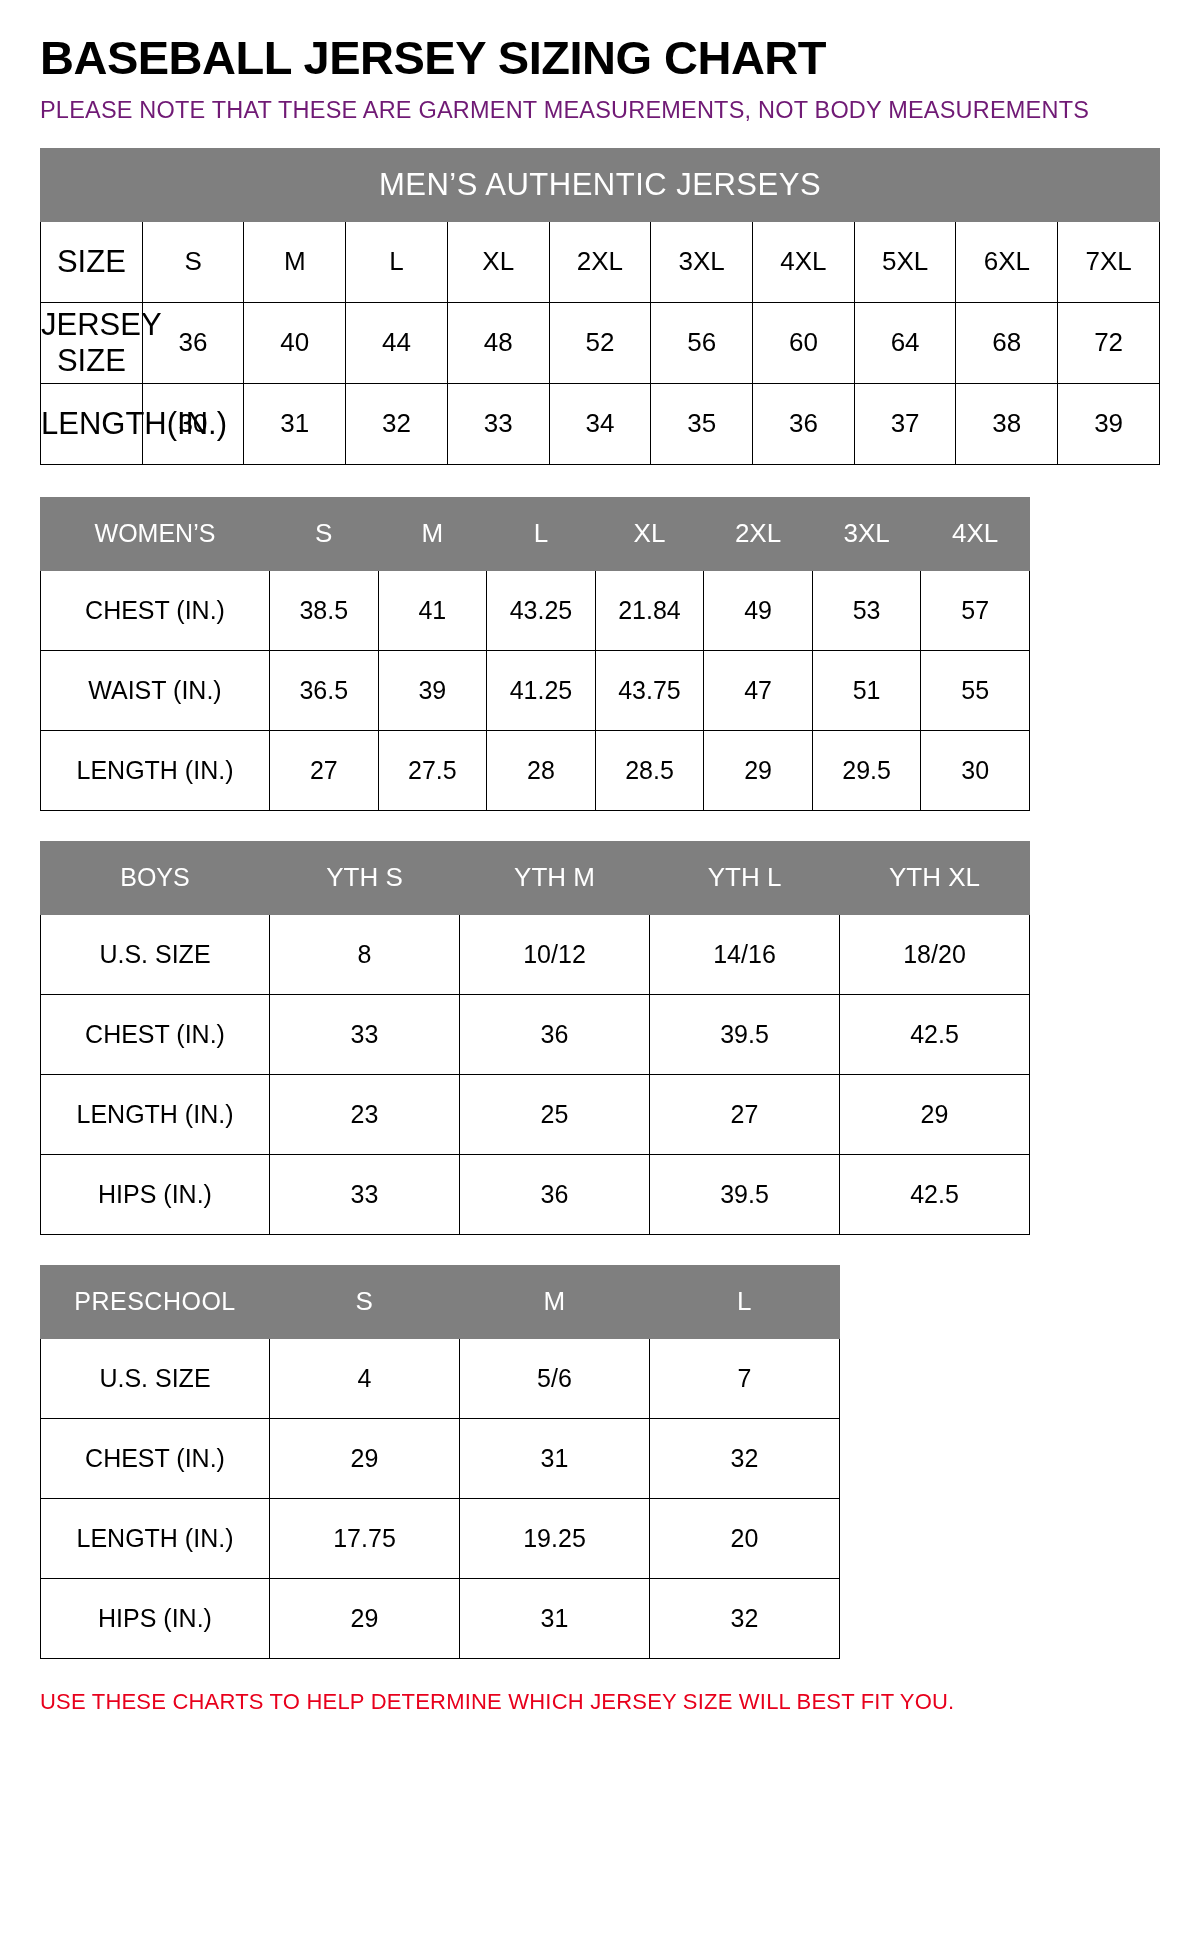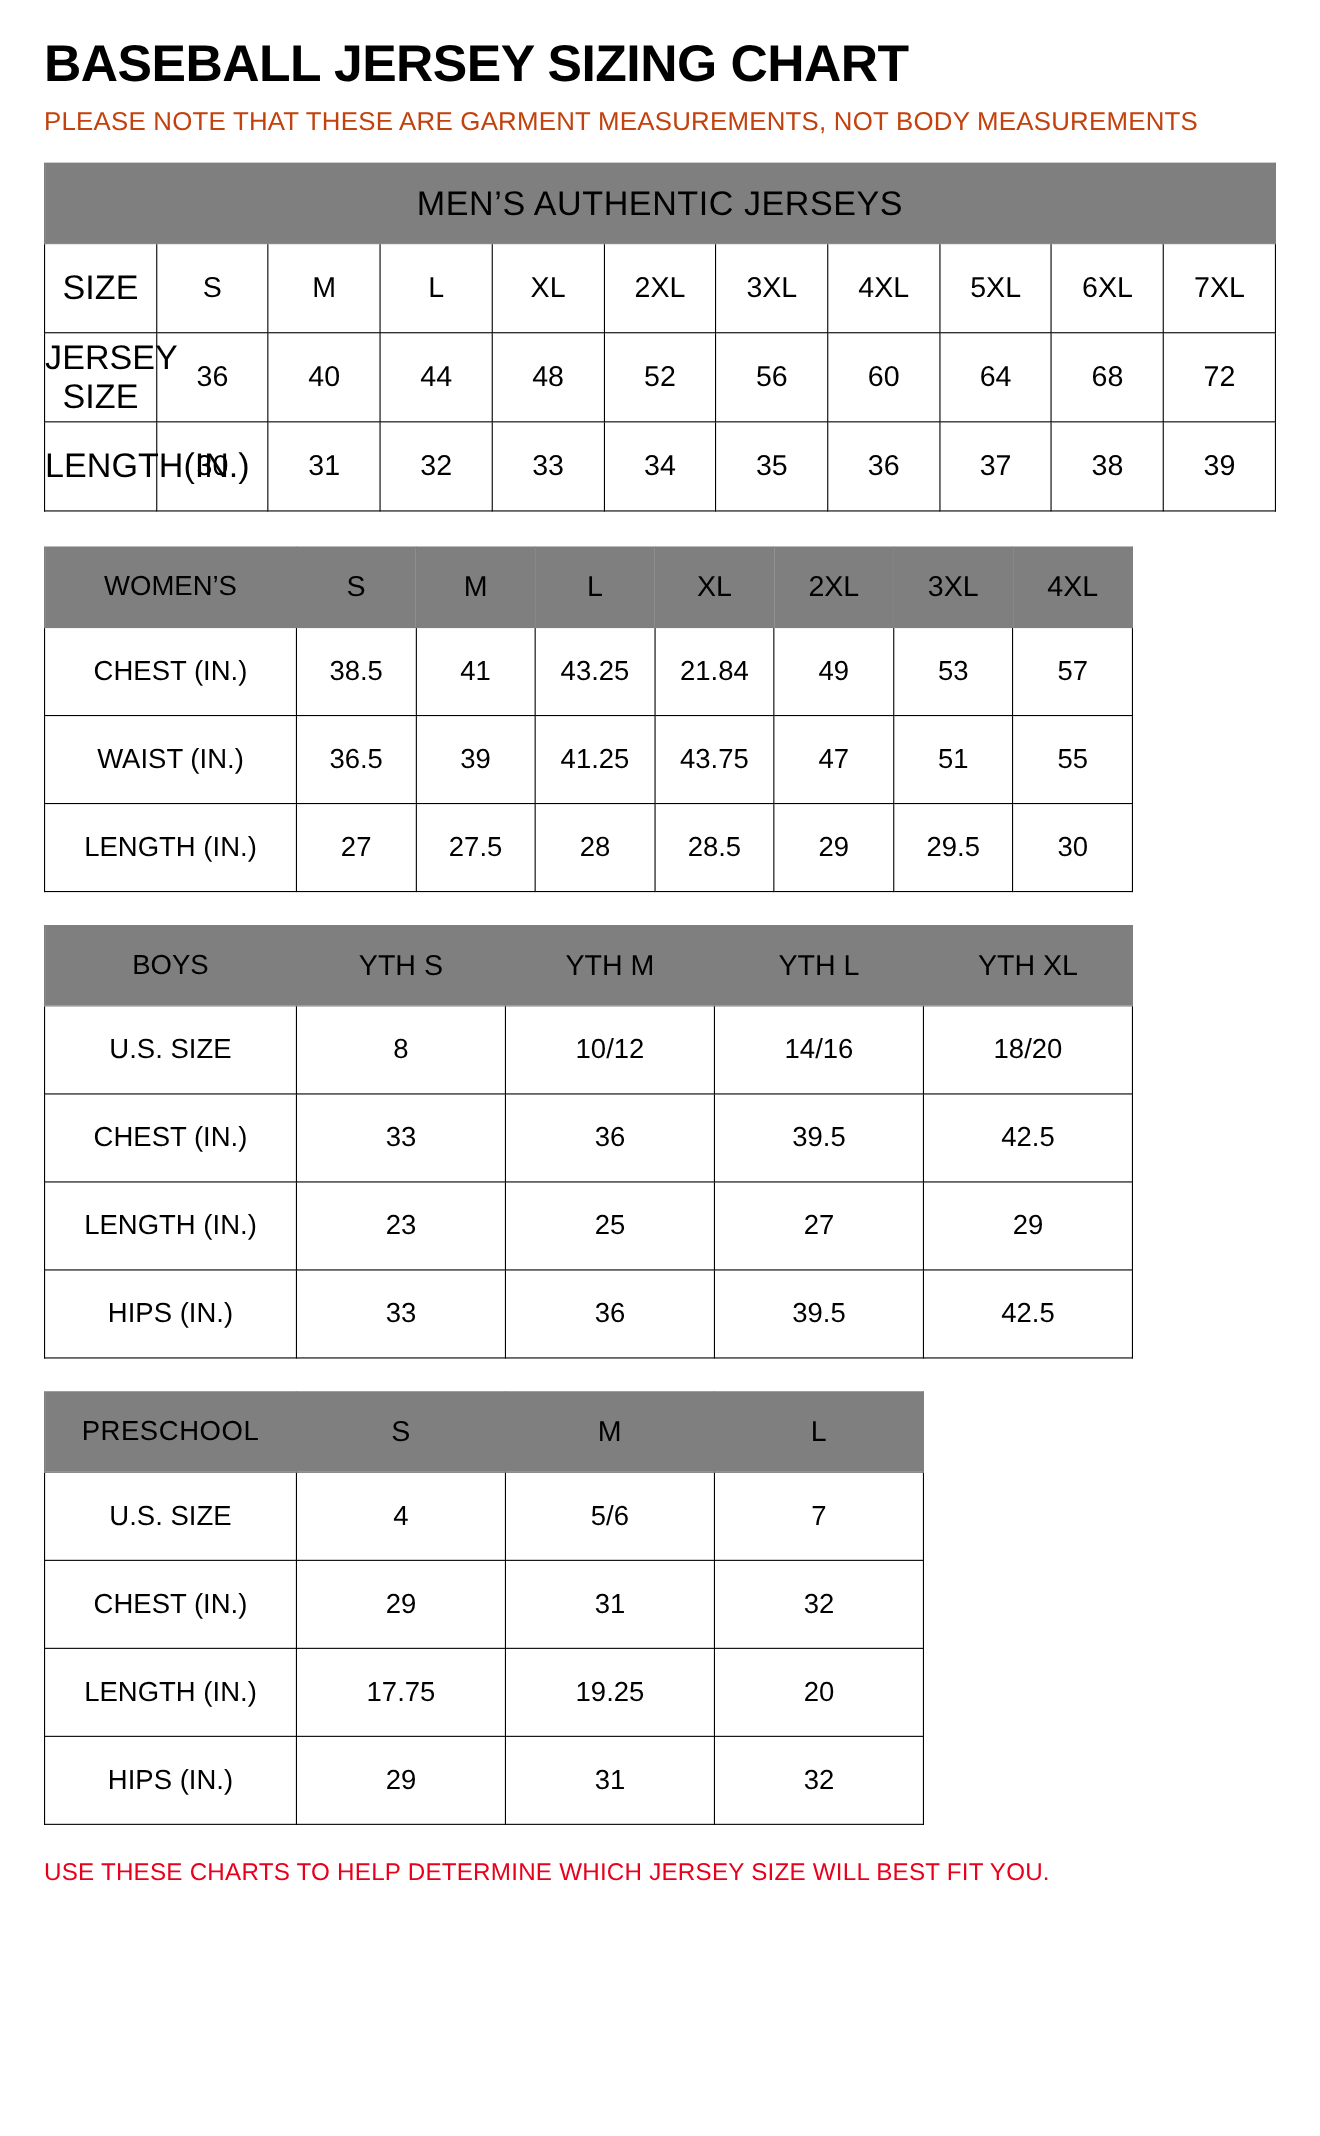--- a/index.html
+++ b/index.html
@@ -21,41 +21,41 @@
   }
   .main-title {
     font-size: 47px;
     font-weight: bold;
     letter-spacing: -0.5px;
     line-height: 1.0;
     margin: 0 0 14px 0;
     color: #000;
   }
   .note {
-    color: #c2410c;
+    color: #701a75;
     font-size: 23.5px;
     line-height: 1.3;
     margin: 0 0 22px 0;
     letter-spacing: 0.2px;
   }
   table {
     border-collapse: collapse;
     table-layout: fixed;
     margin-bottom: 30px;
   }
   table td, table th {
     border: 1px solid #000;
     text-align: center;
     vertical-align: middle;
     font-weight: normal;
     padding: 0;
   }
   .hdr-band {
     background: #7f7f7f;
-    color: #000000;
+    color: #ffffff;
     border: 1px solid #7f7f7f;
   }
   
   #mens-table {
     width: 1120px;
   }
   #mens-table .title-cell {
     height: 72px;
     font-size: 31px;
     letter-spacing: 0.5px;

